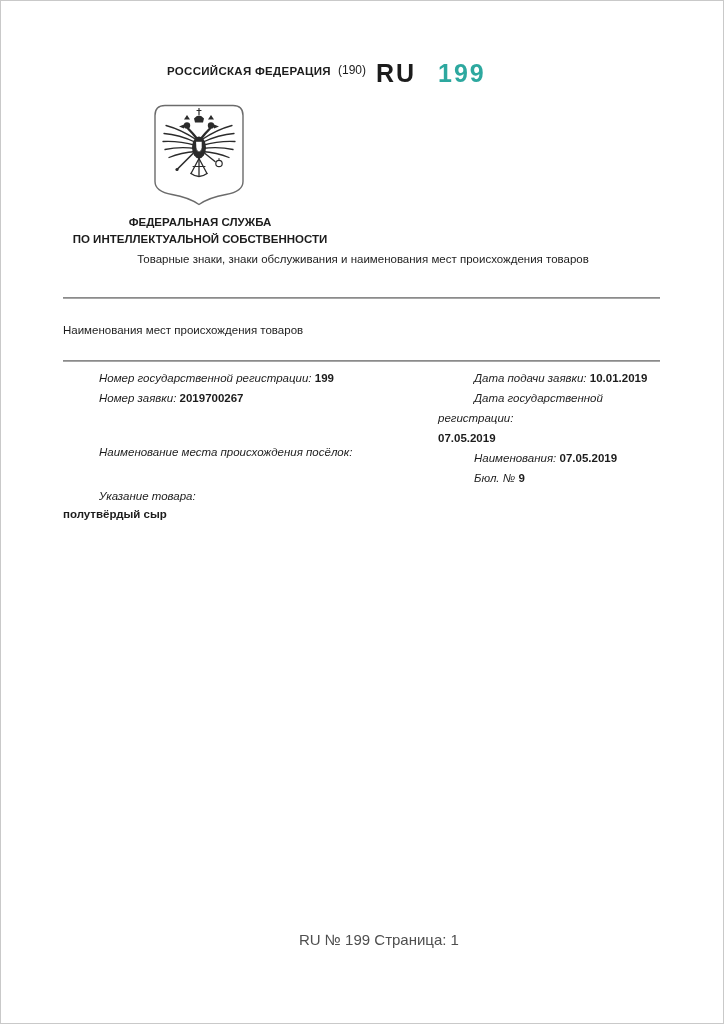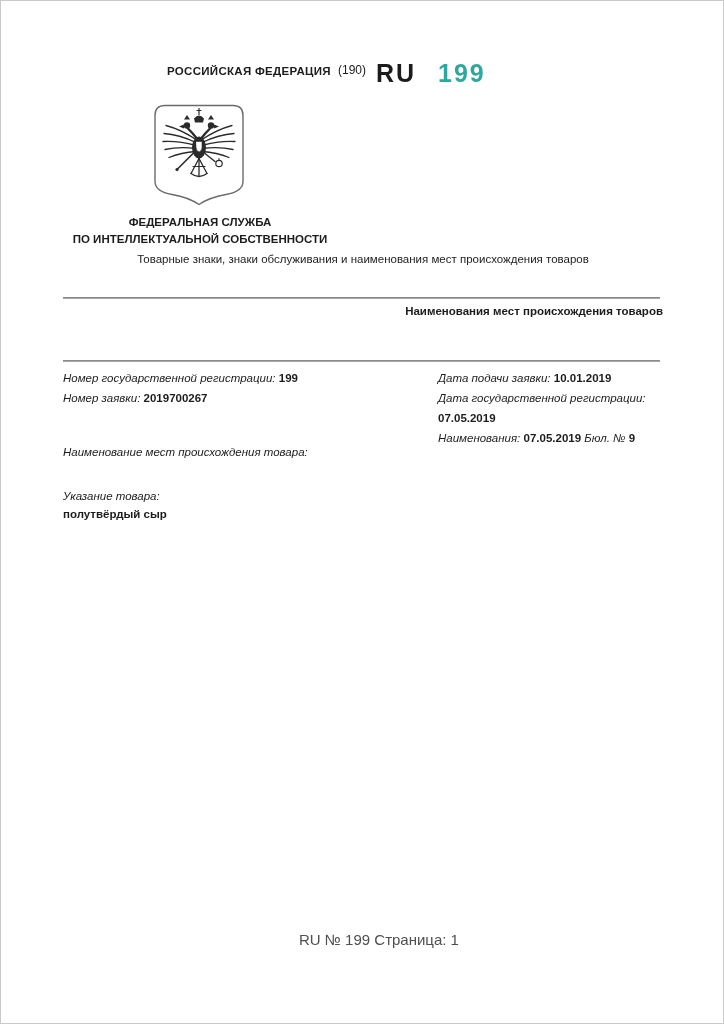--- a/index.html
+++ b/index.html
@@ -29,29 +29,29 @@
   .authority { left:58px; top:213px; width:282px; text-align:center;
                font-size:11.5px; font-weight:bold; line-height:17px; }
   .subtitle { left:62px; top:252px; width:600px; text-align:center;
               font-size:11.5px; font-weight:normal; }
 
   .rule { left:62px; width:597px; height:2px;
           background:linear-gradient(#7d7d7d,#b5b5b5); }
   .rule-1 { top:296px; }
   .rule-2 { top:359px; }
 
-  .section-title { left:62px; top:304px; width:600px; text-align:right;
-                   font-size:11.5px; font-weight:bold; }
+  .section-title { left:62px; top:323px; width:600px; text-align:left;
+                   font-size:11.5px; font-weight:normal; }
 
   
   .col { font-size:11.5px; line-height:20px; }
   .col-left  { left:62px;  top:367px; width:370px; }
   .col-right { left:437px; top:367px; width:232px; }
 
-  .lbl { font-style:italic; }
+  .lbl { font-style:italic;margin-left:36px; }
   .val { font-weight:bold; }
 
   .field-block { left:62px; width:600px; font-size:11.5px; line-height:17.5px; }
   .fb-1 { top:443px; }
   .fb-2 { top:487px; }
   .fb-3 { top:529px; }
 
   
   .footer { left:17px; top:930px; width:100%; text-align:center;
             font-size:15px; color:#4f4f4f; }
@@ -148,21 +148,21 @@
     </div>
     <div>
       <span class="lbl">Наименования:</span>
       <span class="val">07.05.2019</span>
       <span class="lbl">Бюл. №</span>
       <span class="val">9</span>
     </div>
   </div>
 
   <div class="abs field-block fb-1">
-    <div class="lbl">Наименование мест происхождения товара:</div>
+    <div class="lbl">Наименование места происхождения посёлок:</div>
   </div>
 
   <div class="abs field-block fb-2">
     <div class="lbl">Указание товара:</div>
     <div class="val">полутвёрдый сыр</div>
   </div>
 
 
   <div class="abs footer">RU № 199 Страница: 1</div>
 

